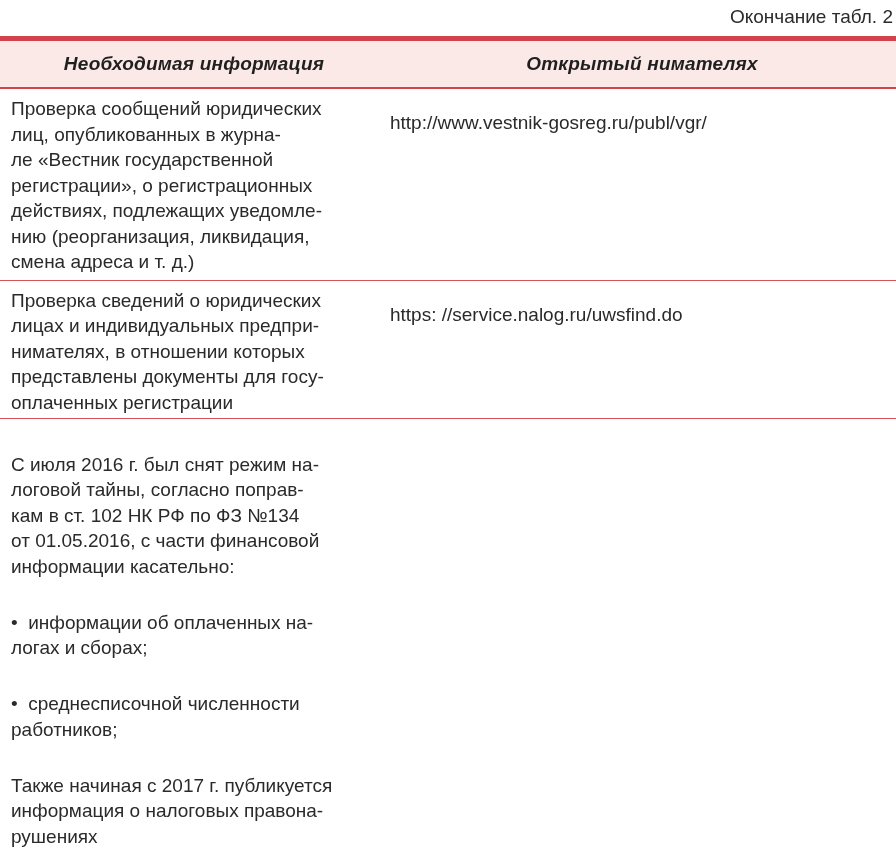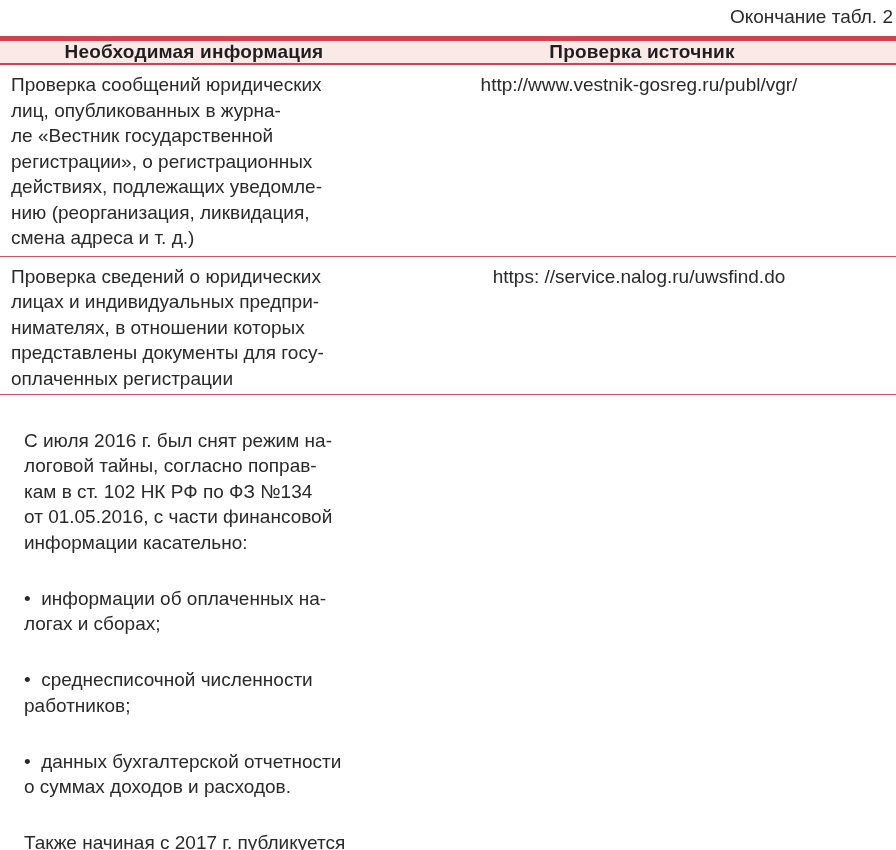--- a/index.html
+++ b/index.html
@@ -29,22 +29,23 @@
   .table{
     width:896px;
     border-top:5px solid var(--accent-red);
     border-bottom:3px solid var(--bottom-red);
   }
   .thead{
     display:grid;
     grid-template-columns:388px 1fr;
     background:var(--header-bg);
     border-bottom:2px solid var(--accent-red);
-    height:24px;
+    height:48px;
     align-items:center;
+    font-style:italic;
   }
   .th{
     font-weight:bold;
     font-size:19px;
     text-align:center;
     color:#1f1f1f;
     letter-spacing:0.2px;
   }
   .row{
     display:grid;
@@ -56,44 +57,42 @@
   }
   .cell{
     font-size:19px;
     line-height:25.5px;
     white-space:pre-line;
   }
   .cell-info{
     padding:7px 18px 3px 11px;
   }
   .cell-source{
-    padding:7px 8px 3px 2px;
-    text-align:center;
+    padding:21px 8px 3px 2px;
   }
   .cell-info p{
     white-space:pre-line;
-    margin-left:13px;
   }
   .cell-info p + p{
     margin-top:5px;
   }
   .row-1 .cell-info,.row-1 .cell-source{padding-bottom:5px;}
 </style>
 </head>
 <body>
 
 <div class="page">
 
   <div class="caption">Окончание табл. 2</div>
 
   <div class="table">
 
     <div class="thead">
       <div class="th">Необходимая информация</div>
-      <div class="th">Проверка источник</div>
+      <div class="th">Открытый нимателях</div>
     </div>
 
     <div class="row row-1">
       <div class="cell cell-info">Проверка сообщений юридических
 лиц, опубликованных в журна-
 ле «Вестник государственной
 регистрации», о регистрационных
 действиях, подлежащих уведомле-
 нию (реорганизация, ликвидация,
 смена адреса и т. д.)</div>
@@ -113,22 +112,20 @@
       <div class="cell cell-info">
         <p>С июля 2016 г. был снят режим на-
 логовой тайны, согласно поправ-
 кам в ст. 102 НК РФ по ФЗ №134
 от 01.05.2016, с части финансовой
 информации касательно:</p>
         <p>•&nbsp;&nbsp;информации об оплаченных на-
 логах и сборах;</p>
         <p>•&nbsp;&nbsp;среднесписочной численности
 работников;</p>
-        <p>•&nbsp;&nbsp;данных бухгалтерской отчетности
-о суммах доходов и расходов.</p>
         <p>Также начиная с 2017 г. публикуется
 информация о налоговых правона-
 рушениях</p>
       </div>
     </div>
 
   </div>
 </div>
 
 </body></html>

